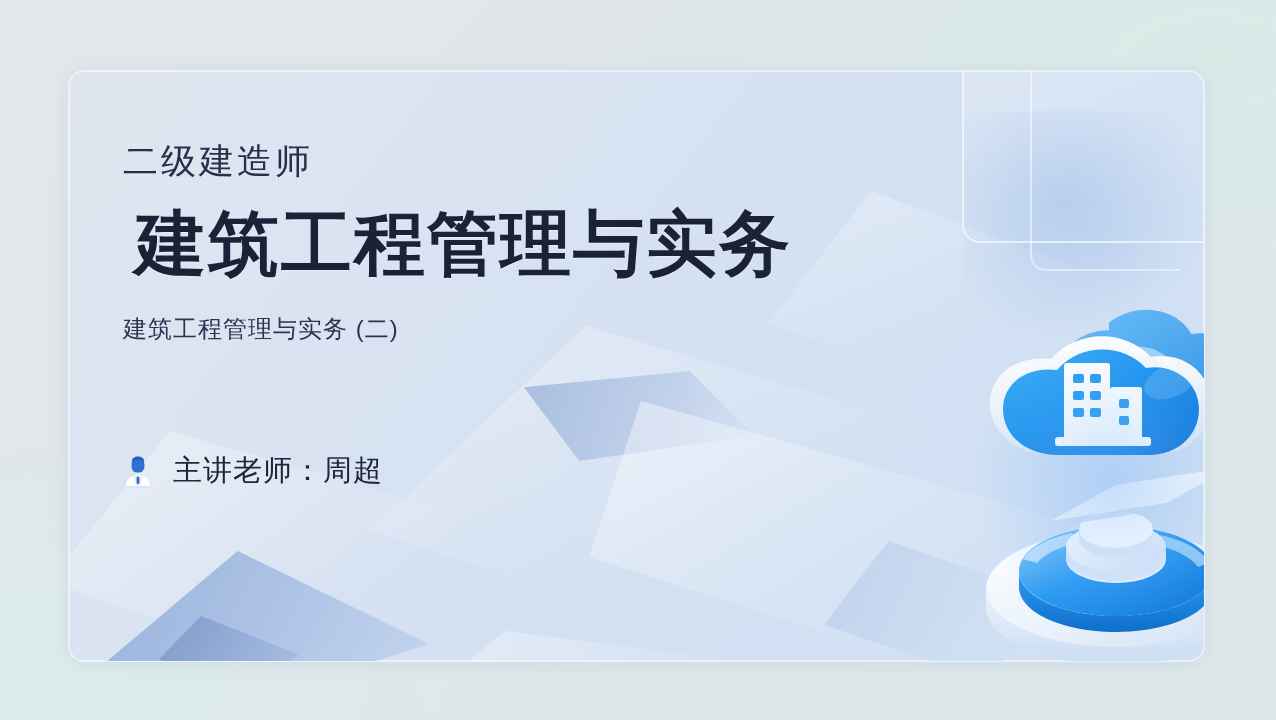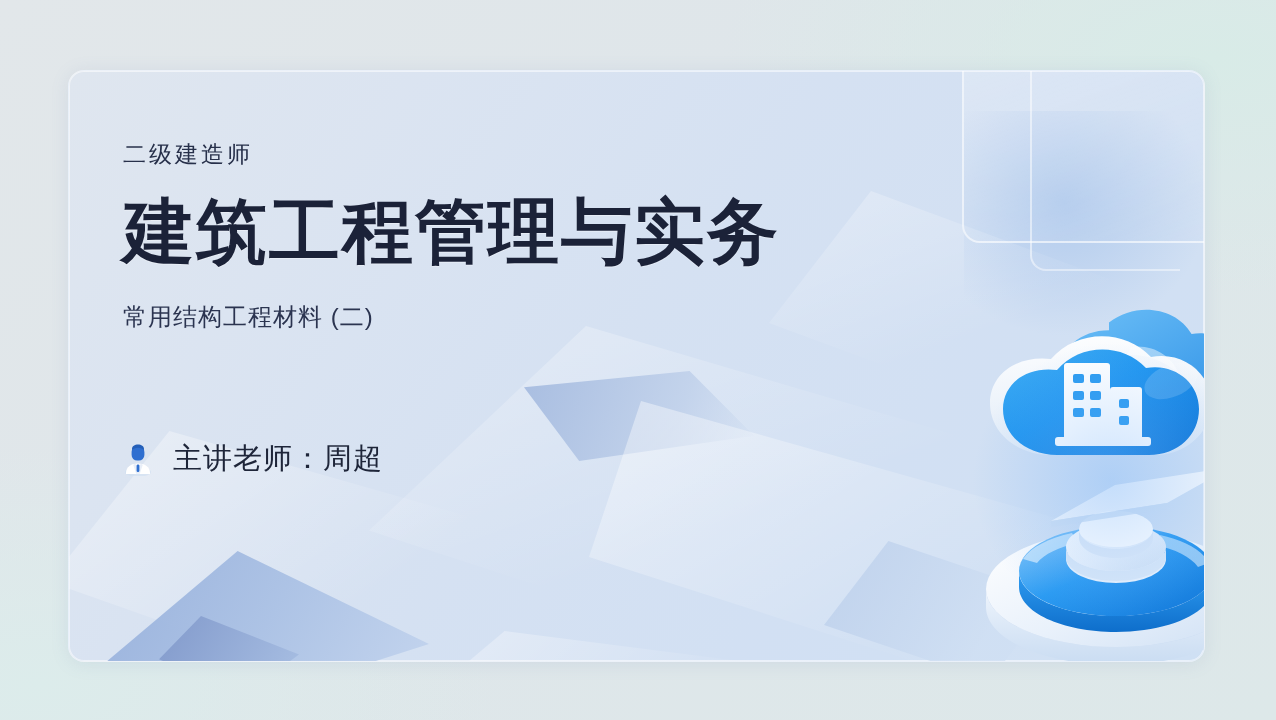--- a/index.html
+++ b/index.html
@@ -95,28 +95,29 @@
   .iso-i { 
     left:755px; top:470px; width:230px; height:140px;
     background:linear-gradient(120deg,#b9cdea 0%, #cfdff3 70%);
     clip-path:polygon(28% 0%, 100% 40%, 72% 100%, 0% 60%);
     opacity:.8;
   }
 
   
   #text-block { position:absolute; left:54px; top:72px; z-index:5; }
   #eyebrow {
-    font-size:23px; font-weight:400; color:#27304a;
+    font-size:35px; font-weight:400; color:#27304a;
     letter-spacing:3px; line-height:1;
   }
   #main-title {
     margin-top:30px;
     font-size:71px; font-weight:700; color:#1b2238;
     letter-spacing:2px; line-height:1;
     text-shadow:0 1px 0 rgba(255,255,255,.35);
+    margin-left:12px;
   }
   #subtitle {
     margin-top:34px;
     font-size:24px; font-weight:400; color:#2b3450;
     letter-spacing:1px;
   }
   #presenter-row {
     margin-top:106px;
     display:flex; align-items:center; gap:20px;
   }
@@ -147,21 +148,21 @@
   <div class="iso iso-c"></div>
   <div class="iso iso-d"></div>
   <div class="iso iso-h"></div>
   <div class="iso iso-i"></div>
   <div class="iso iso-e"></div>
   <div class="iso iso-f"></div>
 
   <div id="text-block">
     <div id="eyebrow">二级建造师</div>
     <div id="main-title">建筑工程管理与实务</div>
-    <div id="subtitle">常用结构工程材料 (二)</div>
+    <div id="subtitle">建筑工程管理与实务 (二)</div>
 
     <div id="presenter-row">
       <span>
         <svg class="teacher-icon" viewBox="0 0 30 34">
           <ellipse cx="15" cy="30" rx="13" ry="4.5" fill="#cfe0f2" opacity=".6"></ellipse>
           <path d="M3 31c0-6.2 5.4-9.5 12-9.5S27 24.8 27 31v1H3z" fill="#ffffff"></path>
           <path d="M12.2 21.8l2.8 4 2.8-4 2 .9-3 9h-3.6l-3-9z" fill="#e8eef8"></path>
           <rect x="13.6" y="22.5" width="2.8" height="7.5" rx="1.2" fill="#2f6fd0"></rect>
           <rect x="8.6" y="4.5" width="12.8" height="14" rx="5.5" fill="#2f6fd0"></rect>
           <path d="M9 8.5c1.6-3.8 10.4-3.8 12 0V7c0-2.6-2.7-4.4-6-4.4S9 4.4 9 7z" fill="#245fb8"></path>

